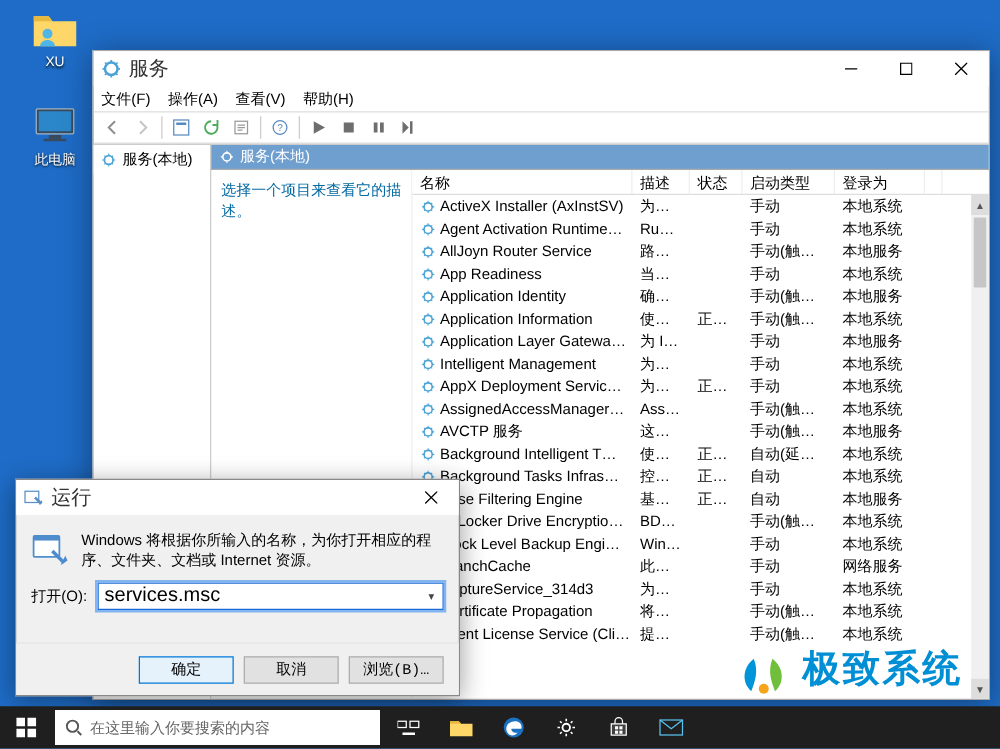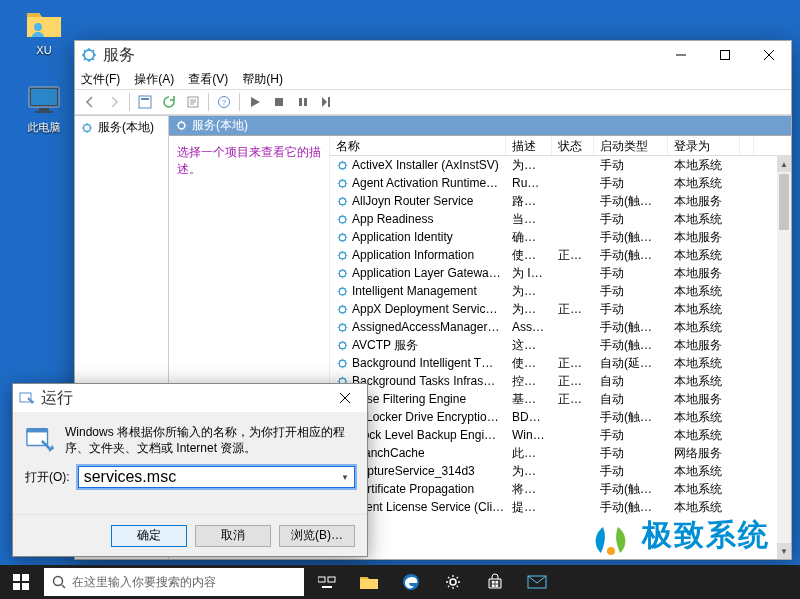--- a/index.html
+++ b/index.html
@@ -26,21 +26,21 @@
 .toolbar .sep { width: 1px; height: 18px; background: #ccc; margin: 0 2px; }
 
 .svc-body { flex: 1; display: flex; border-top: 1px solid #ccc; min-height: 0; }
 .svc-tree { width: 94px; background: #fff; border-right: 1px solid #ccc; }
 .svc-tree-item { display: flex; align-items: center; gap: 4px; padding: 3px 5px; font-size: 12px; background: #fff; }
 .svc-tree-item .svc-gear { width: 14px; height: 14px; }
 .svc-main { flex: 1; display: flex; flex-direction: column; min-width: 0; }
 .svc-head { height: 20px; background: #6f9fcf; color: #fff; font-size: 12px; display: flex; align-items: center; padding: 0 6px; border-bottom: 1px solid #aaa; }
 .svc-head .svc-gear { width: 13px; height: 13px; margin-right: 4px; filter: brightness(1.3); }
 .svc-content { flex: 1; display: flex; min-height: 0; }
-.svc-left { width: 160px; font-size: 12px; padding: 8px 8px; color: #a21caf; }
+.svc-left { width: 160px; font-size: 12px; padding: 8px 8px; color: #0369a1; }
 .svc-listwrap { flex: 1; position: relative; border-left: 1px solid #eee; }
 .svc-cols { position: sticky; top: 0; height: 20px; display: grid; grid-template-columns: 176px 46px 42px 74px 72px 14px; font-size: 12px; background: #fff; border-bottom: 1px solid #ddd; }
 .svc-cols > div { padding: 2px 6px; border-right: 1px solid #eee; white-space: nowrap; overflow: hidden; }
 .svc-rows { overflow: hidden; }
 .svc-row { display: grid; grid-template-columns: 176px 46px 42px 74px 72px; font-size: 12px; height: 18px; align-items: center; }
 .svc-row > div { padding: 0 6px; white-space: nowrap; overflow: hidden; text-overflow: ellipsis; }
 .svc-row .name { display: flex; align-items: center; gap: 3px; }
 .svc-row .name .svc-gear { width: 13px; height: 13px; flex: none; }
 .svc-scroll { position: absolute; right: 0; top: 20px; bottom: 0; width: 14px; background: #f0f0f0; }
 .svc-scroll .arrow { height: 16px; background: #ddd; display: flex; align-items: center; justify-content: center; font-size: 8px; color: #555; }
@@ -52,21 +52,21 @@
 .win-run .titlebar { background: #fff; }
 .run-body { padding: 12px 12px 0 12px; display: flex; gap: 10px; }
 .run-icon { width: 30px; height: 30px; flex: none; }
 .run-text { font-size: 12px; color: #000; line-height: 16px; }
 .run-field { display: flex; align-items: center; padding: 10px 12px 0 12px; gap: 8px; }
 .run-field label { font-size: 12px; }
 .run-field .combo { flex: 1; position: relative; }
 .run-field input { width: 100%; height: 22px; border: 1px solid #1a6bd8; outline: 2px solid #82b4ef; padding: 0 20px 0 5px; font-size: 16px; }
 .run-field .dd { position: absolute; right: 1px; top: 1px; bottom: 1px; width: 18px; display: flex; align-items: center; justify-content: center; color: #444; font-size: 9px; }
 .run-buttons { position: absolute; left: 0; right: 0; bottom: 0; height: 42px; background: #f0f0f0; display: flex; align-items: center; justify-content: flex-end; gap: 8px; padding: 0 12px; border-top: 1px solid #e3e3e3; }
-.run-buttons button { width: 76px; height: 22px; font-size: 12px; background: #e1e1e1; border: 1px solid #adadad; }
+.run-buttons button { width: 76px; height: 22px; font-size: 12px; background: #e1e1e1; border: 1px solid #adadad; font-family: Liberation Mono, monospace; }
 .run-buttons button.primary { border: 1px solid #0078d7; background: #e5f1fb; }
 
 
 .taskbar { position: absolute; left: 0; right: 0; bottom: 0; height: 34px; background: #1f1f1f; display: flex; align-items: center; }
 .taskbar .start { width: 42px; height: 34px; display: flex; align-items: center; justify-content: center; }
 .taskbar .search { height: 28px; width: 260px; background: #fff; display: flex; align-items: center; font-size: 12px; color: #666; gap: 6px; padding: 0 8px; margin: 0 2px; }
 .taskbar .tb-item { width: 42px; height: 34px; display: flex; align-items: center; justify-content: center; }
 
 
 .watermark { position: absolute; right: 4px; bottom: 36px; width: 210px; height: 56px; display: flex; align-items: center; gap: 4px; }

